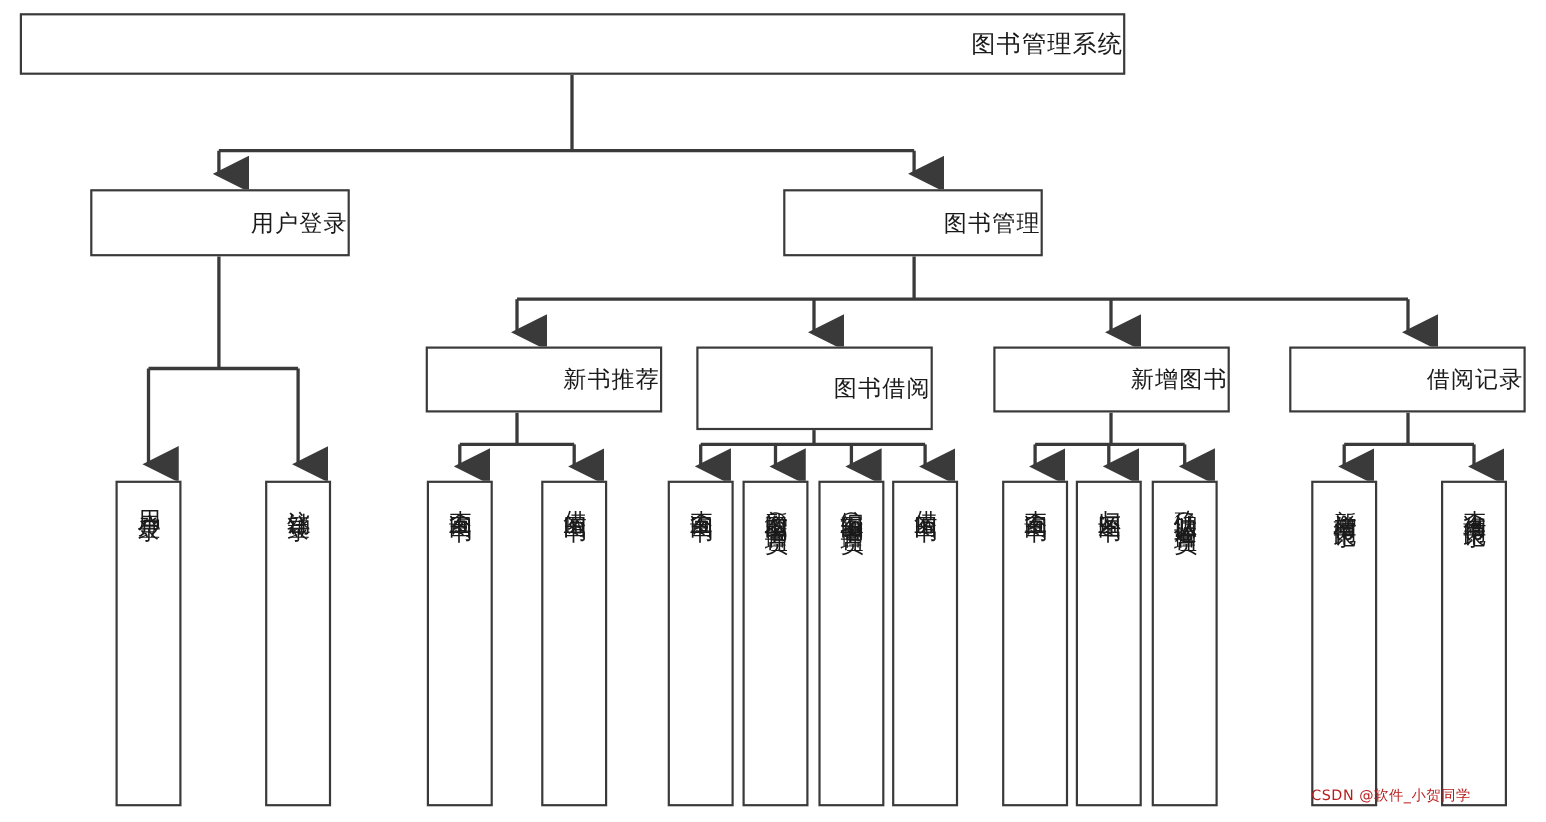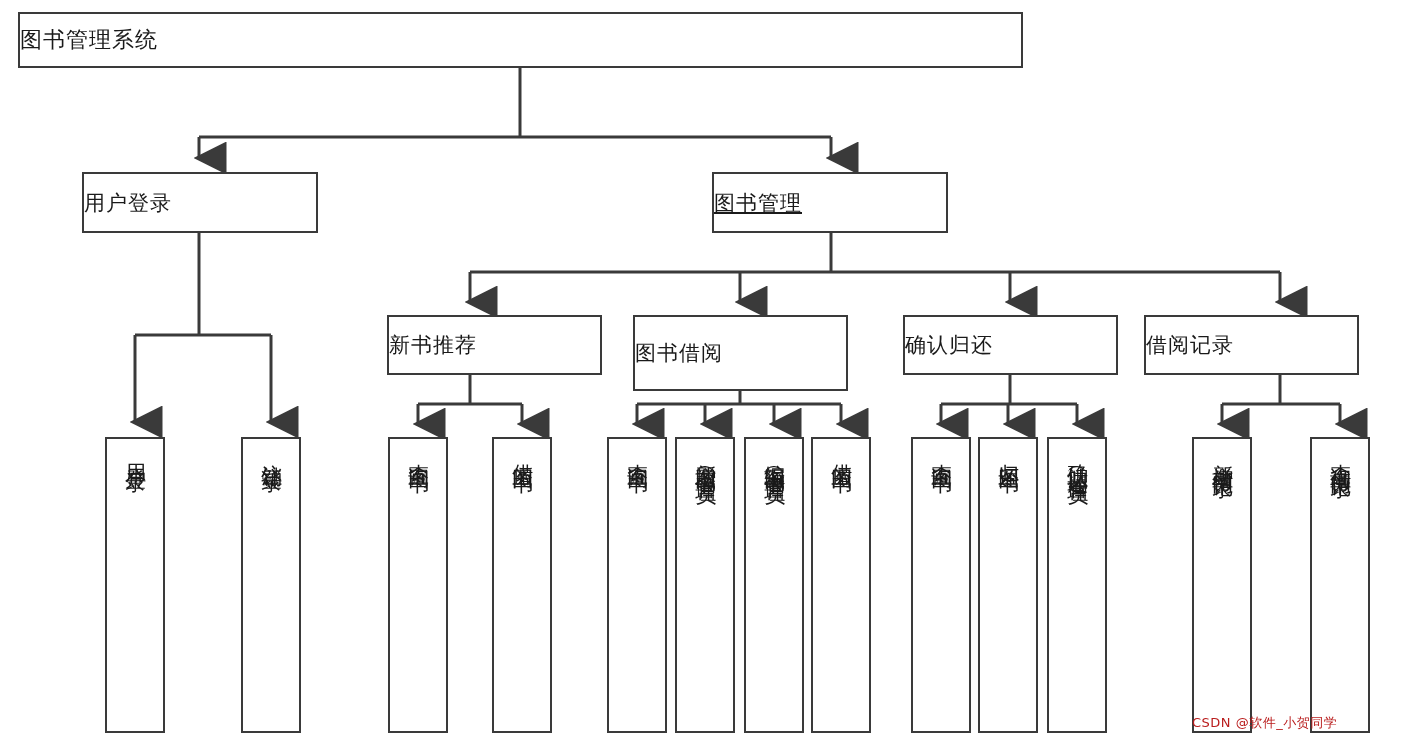--- a/index.html
+++ b/index.html
@@ -25,21 +25,21 @@
     height: 747px;
     pointer-events: none;
   }
   .node {
     position: absolute;
     box-sizing: border-box;
     border: 2px solid #3a3a3a;
     background: #ffffff;
     display: flex;
     align-items: center;
-    justify-content: flex-start;
+    justify-content: flex-end;
     color: #1a1a1a;
   }
   .node.horiz {
     font-size: 21px;
     letter-spacing: 1px;
   }
   .node.vert {
     font-size: 21px;
     padding-top: 8px;
     padding-bottom: 8px;
@@ -121,34 +121,34 @@
     </g>
   </svg>
 
   <div class="node horiz root" style="left:18px; top:12px; width:1005px; height:56px;">
     <span>图书管理系统</span>
   </div>
 
   <div class="node horiz" style="left:82px; top:172px; width:236px; height:61px;">
     <span>用户登录</span>
   </div>
-  <div class="node horiz" style="left:712px; top:172px; width:236px; height:61px;text-decoration:underline;">
+  <div class="node horiz" style="left:712px; top:172px; width:236px; height:61px;">
     <span>图书管理</span>
   </div>
 
   <div class="node horiz" style="left:363px; top:315px; width:215px; height:60px;margin-left:24px;">
     <span>新书推荐</span>
   </div>
   <div class="node horiz" style="left:633px; top:315px; width:215px; height:76px;">
     <span>图书借阅</span>
   </div>
   <div class="node horiz" style="left:903px; top:315px; width:215px; height:60px;">
-    <span>确认归还</span>
+    <span>新增图书</span>
   </div>
-  <div class="node horiz" style="left:1144px; top:315px; width:215px; height:60px;">
+  <div class="node horiz" style="left:1172px; top:315px; width:215px; height:60px;">
     <span>借阅记录</span>
   </div>
 
   <div class="node vert" style="left:105px; top:437px; width:60px; height:296px;">
     <span class="vtext">用户登录</span>
   </div>
   <div class="node vert" style="left:241px; top:437px; width:60px; height:296px;">
     <span class="vtext">注销登录</span>
   </div>
 

